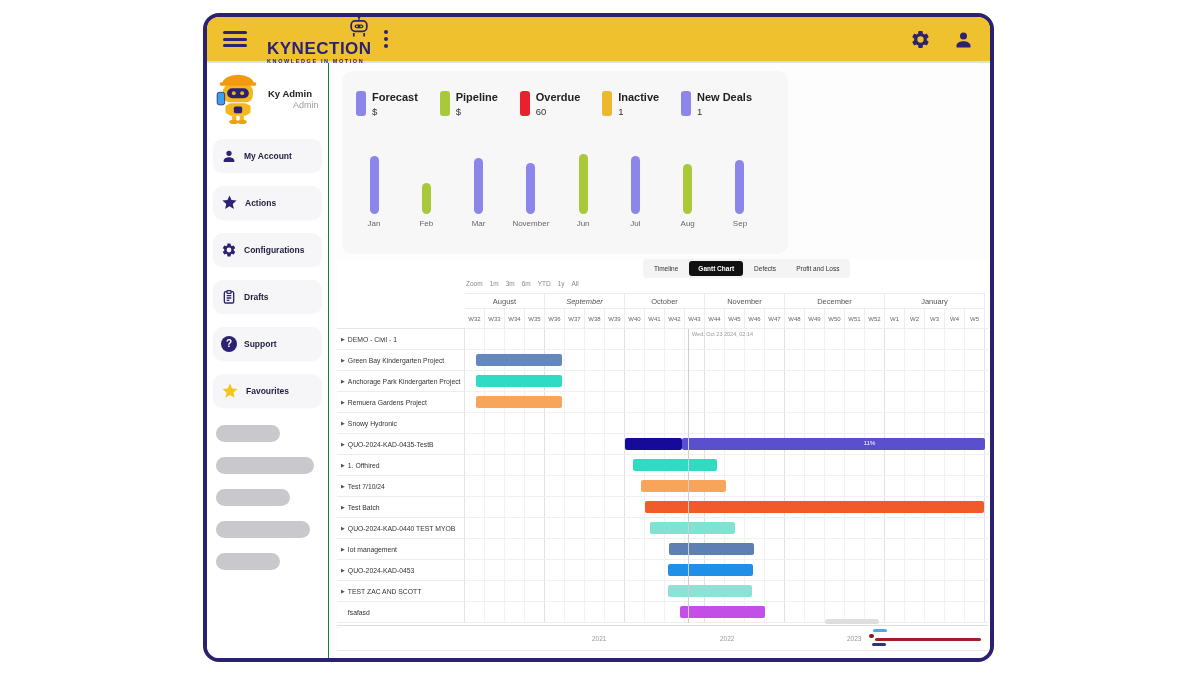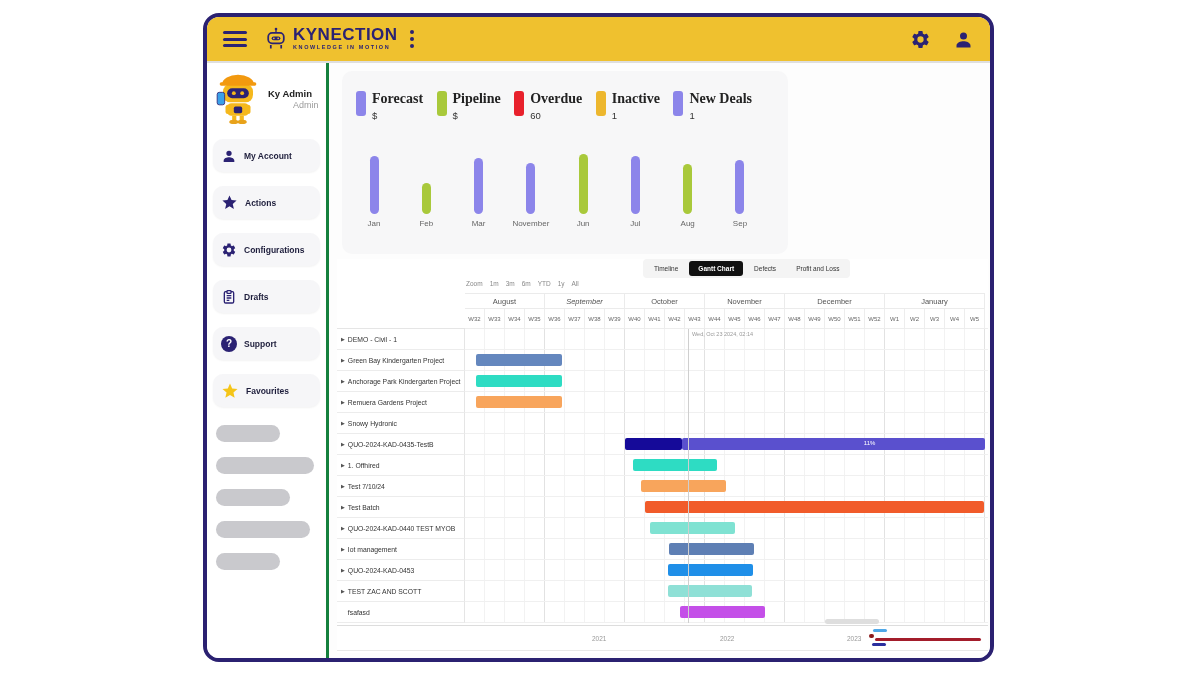--- a/index.html
+++ b/index.html
@@ -6,33 +6,33 @@
   html,body { width:1200px; height:675px; background:#ffffff; font-family:"Liberation Sans", sans-serif; overflow:hidden; }
 
   .frame { position:absolute; left:203px; top:13px; width:791px; height:649px;
            border:4px solid #2B2171; border-radius:16px; background:#ffffff; overflow:hidden; }
 
   
   .topbar { position:relative; height:46px; background:#EFC12F; border-bottom:2px solid #DFDFDF;
             display:flex; align-items:center; padding:0 16px; }
   .hamburger { width:24px; height:16px; display:flex; flex-direction:column; justify-content:space-between; cursor:pointer; }
   .hamburger div { height:3px; background:#2B2273; border-radius:2px; }
-  .logo-group { display:flex; align-items:flex-start; margin-left:16px; }
+  .logo-group { display:flex; align-items:flex-end; margin-left:16px;flex-direction:column; }
   .logo-robot { width:26px; height:26px; }
   .wordmark { margin-left:4px; line-height:1; }
   .wordmark .brand { font-size:17px; font-weight:bold; letter-spacing:0.5px; color:#2B2273; }
   .wordmark .tagline { font-size:5.5px; font-weight:bold; letter-spacing:1.6px; color:#2B2273; margin-top:2px; }
   .kebab { margin-left:12px; display:flex; flex-direction:column; gap:3px; cursor:pointer; }
   .kebab div { width:4px; height:4px; border-radius:50%; background:#2B2273; }
   .topbar-right { margin-left:auto; display:flex; align-items:center; gap:22px; }
   .topbar-right svg { display:block; cursor:pointer; }
 
   
   .app-body { display:flex; height:595px; }
-  .sidebar { width:122px; border-right:3px solid #15803d; background:#fff; padding:8px 6px 0 6px; flex:none; }
+  .sidebar { width:122px; border-right:1px solid #15803d; background:#fff; padding:8px 6px 0 6px; flex:none; }
   .main { flex:1; position:relative; background:#FDFDFD; }
 
   
   .user-block { display:flex; align-items:center; gap:5px; margin:2px 0 14px 0; }
   .user-meta .uname { font-size:9.5px; font-weight:bold; color:#222; }
   .user-meta .urole { font-size:9px; color:#9B9B9B; margin-top:1px;margin-left:25px; }
   .side-items { display:flex; flex-direction:column; gap:14px; }
   .side-pill { height:33px; background:#F6F6F8; border-radius:10px; box-shadow:0 1px 2px rgba(0,0,0,0.05);
                display:flex; align-items:center; gap:7px; padding:0 8px; cursor:pointer;text-align:right; }
   .side-pill .lbl { font-size:8.5px; font-weight:bold; color:#1E1E3C; }
@@ -44,21 +44,21 @@
   
   .cards-row { position:absolute; left:13px; top:8px; display:flex; gap:8px; }
   .card { background:#F7F7F8; border-radius:10px; }
   .milestone-card { width:446px; height:183px; padding:10px 14px; position:relative; }
   .forecast-card { width:190px; height:183px; padding:12px; position:relative; }
   .card-title { font-size:10.5px; font-weight:bold; color:#2B2B2B; }
 
   .legend-row { display:flex; justify-content:space-between; padding-right:22px; margin-top:10px; }
   .legend-item { display:flex; gap:6px; cursor:pointer; }
   .legend-swatch { width:10px; height:25px; border-radius:3px; flex:none; }
-  .legend-txt .l1 { font-size:14px; font-weight:bold; color:#222;font-family:Liberation Serif, serif; }
+  .legend-txt .l1 { font-size:11px; font-weight:bold; color:#222; }
   .legend-txt .l2 { font-size:9.5px; color:#333; margin-top:3px; }
 
   .mb-chart { position:absolute; left:18px; right:34px; top:82px; height:76px; display:flex; justify-content:space-between; }
   .mb-col { display:flex; flex-direction:column; align-items:center; width:28px; height:100%; justify-content:flex-end; }
   .mb-bar { width:9px; border-radius:5px; }
   .mb-lbl { font-size:8px; color:#666; margin-top:5px; height:10px; }
 
   .donut-wrap { position:absolute; left:42px; top:50px; width:104px; height:104px; border-radius:50%; }
   .donut-hole { position:absolute; left:22px; top:22px; width:60px; height:60px; border-radius:50%; background:#F7F7F8;
                 display:flex; align-items:center; justify-content:center; }

